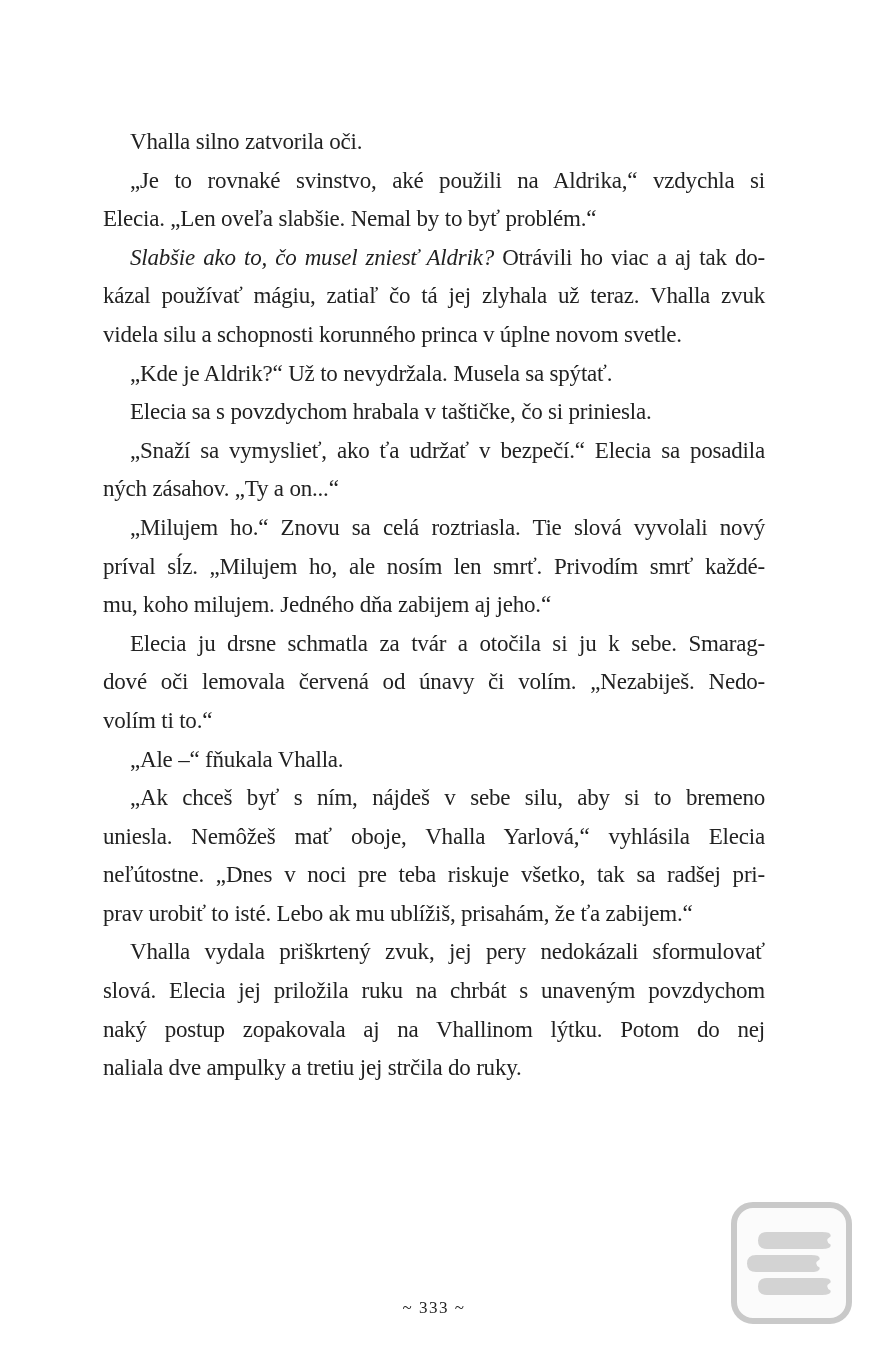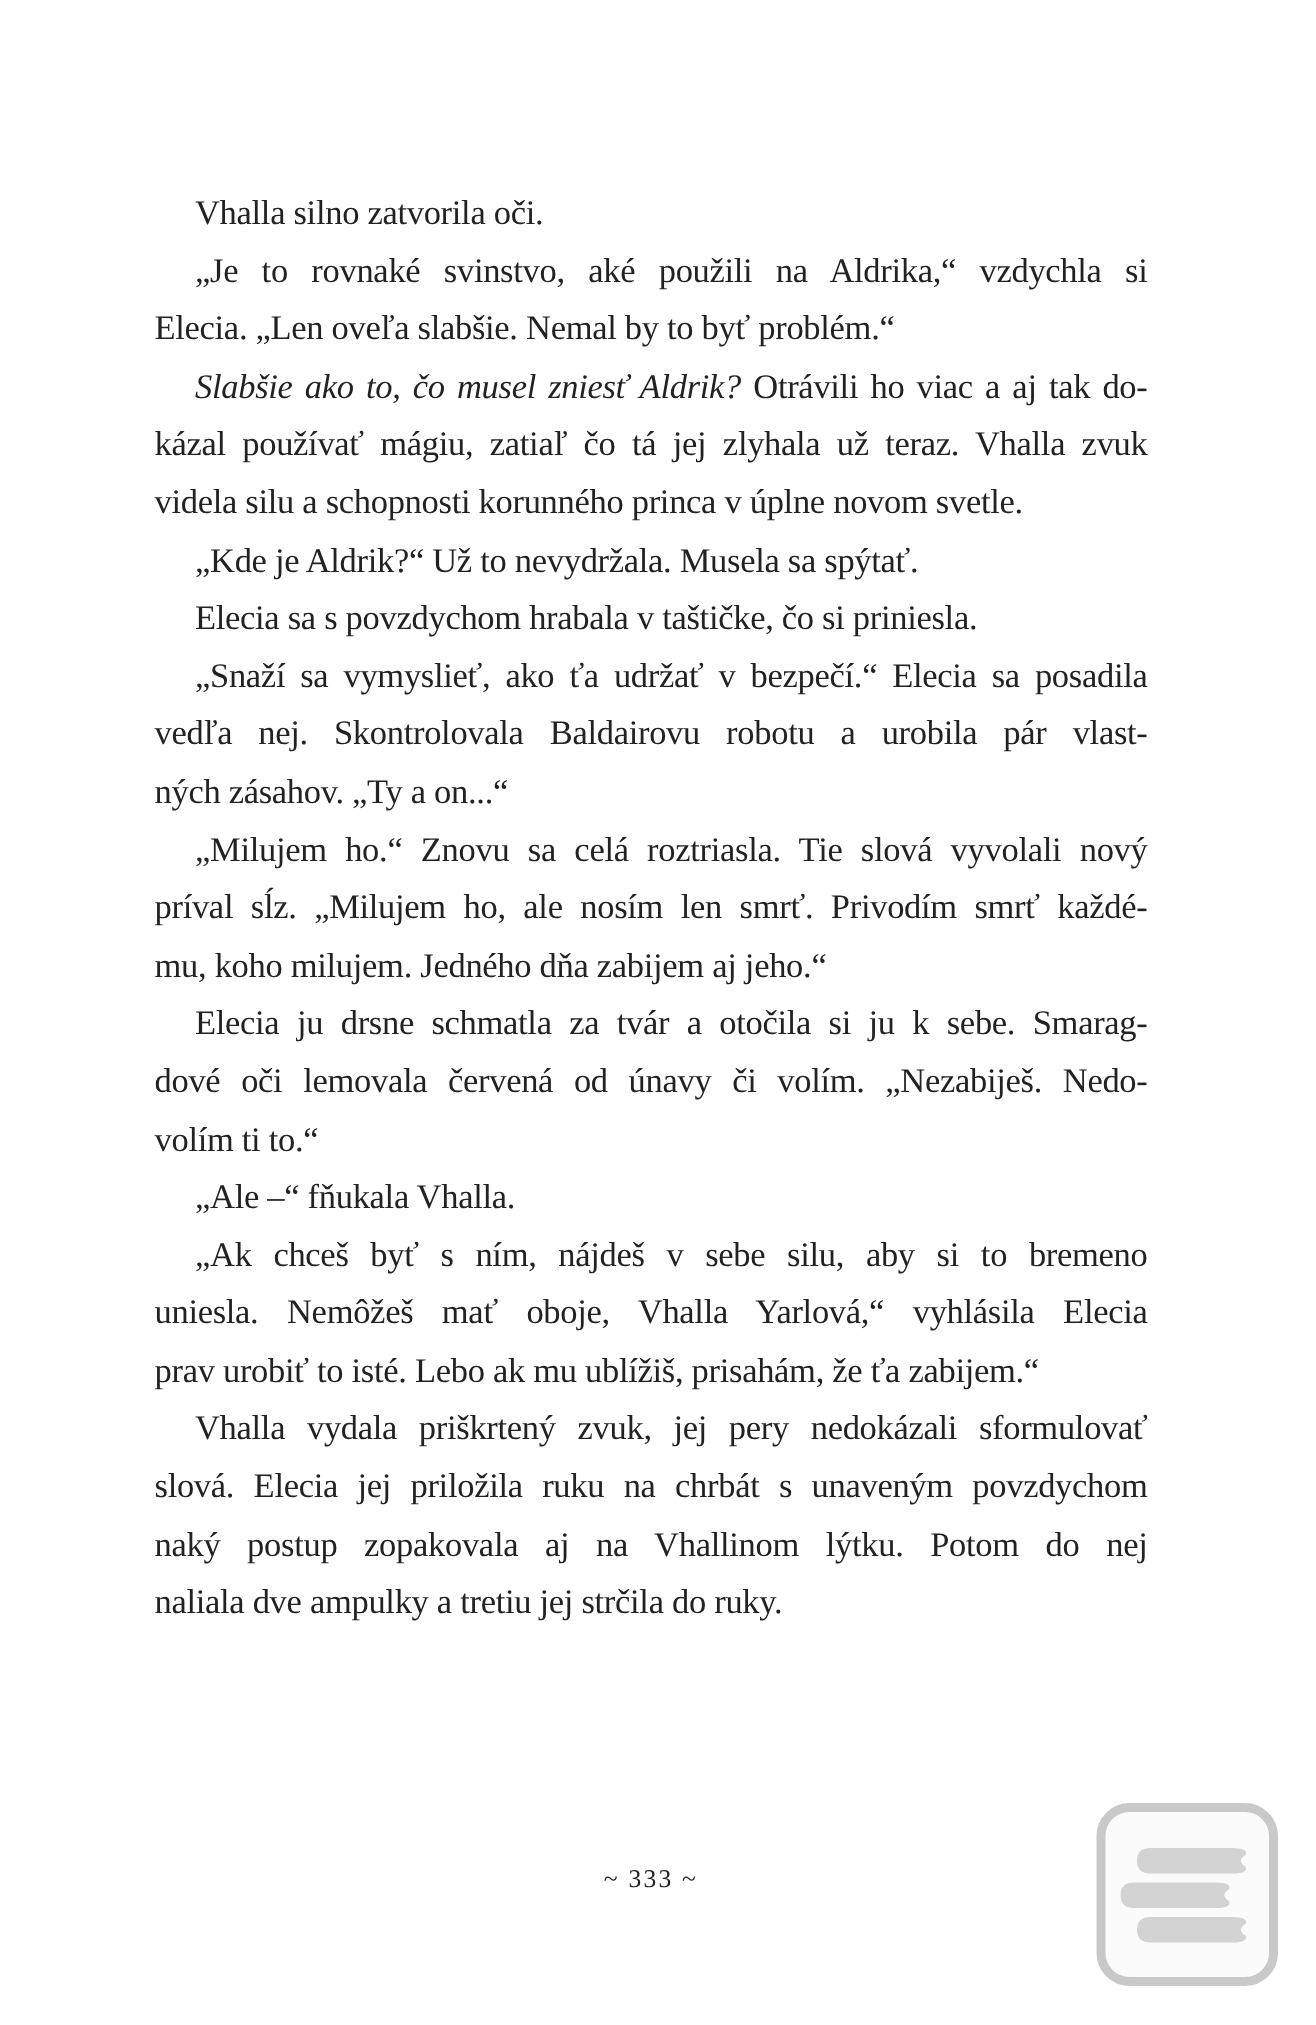--- a/index.html
+++ b/index.html
@@ -33,21 +33,21 @@
     text-align: justify;
     text-align-last: justify;
     white-space: normal;
   }
   .line.last { text-align-last: left; }
   .line.first { text-indent: 27px; }
   .line em { font-style: italic; margin-top: 21px; }
   .page-number {
     position: absolute;
     left: 103px;
-    top: 1243px;
+    top: 1298px;
     width: 662px;
     text-align: center;
     font-size: 17px;
     letter-spacing: 1.5px;
     color: var(--text, #222222);
   }
   .watermark {
     position: absolute;
     left: 731px;
     top: 1202px;
@@ -86,39 +86,39 @@
         <div class="line last"><span>videla silu a schopnosti korunného princa v úplne novom svetle.</span></div>
       </div>
       <div class="paragraph">
         <div class="line first last"><span>„Kde je Aldrik?“ Už to nevydržala. Musela sa spýtať.</span></div>
       </div>
       <div class="paragraph">
         <div class="line first last"><span>Elecia sa s povzdychom hrabala v taštičke, čo si priniesla.</span></div>
       </div>
       <div class="paragraph">
         <div class="line first"><span>„Snaží sa vymyslieť, ako ťa udržať v bezpečí.“ Elecia sa posadila</span></div>
-        <div class="line"><span>vedľa nej. Skontrolovala Baldairovu robotu a urobila pár vlast-</span></div>
         <div class="line last"><span>ných zásahov. „Ty a on...“</span></div>
       </div>
       <div class="paragraph">
         <div class="line first"><span>„Milujem ho.“ Znovu sa celá roztriasla. Tie slová vyvolali nový</span></div>
         <div class="line"><span>príval sĺz. „Milujem ho, ale nosím len smrť. Privodím smrť každé-</span></div>
         <div class="line last"><span>mu, koho milujem. Jedného dňa zabijem aj jeho.“</span></div>
       </div>
       <div class="paragraph">
         <div class="line first"><span>Elecia ju drsne schmatla za tvár a otočila si ju k sebe. Smarag-</span></div>
         <div class="line"><span>dové oči lemovala červená od únavy či volím. „Nezabiješ. Nedo-</span></div>
         <div class="line last"><span>volím ti to.“</span></div>
       </div>
       <div class="paragraph">
         <div class="line first last"><span>„Ale –“ fňukala Vhalla.</span></div>
       </div>
       <div class="paragraph">
         <div class="line first"><span>„Ak chceš byť s ním, nájdeš v sebe silu, aby si to bremeno</span></div>
         <div class="line"><span>uniesla. Nemôžeš mať oboje, Vhalla Yarlová,“ vyhlásila Elecia</span></div>
+        <div class="line"><span>neľútostne. „Dnes v noci pre teba riskuje všetko, tak sa radšej pri-</span></div>
         <div class="line last"><span>prav urobiť to isté. Lebo ak mu ublížiš, prisahám, že ťa zabijem.“</span></div>
       </div>
       <div class="paragraph">
         <div class="line first"><span>Vhalla vydala priškrtený zvuk, jej pery nedokázali sformulovať</span></div>
         <div class="line"><span>slová. Elecia jej priložila ruku na chrbát s unaveným povzdychom</span></div>
         <div class="line"><span>naký postup zopakovala aj na Vhallinom lýtku. Potom do nej</span></div>
         <div class="line last"><span>naliala dve ampulky a tretiu jej strčila do ruky.</span></div>
       </div>
     </div>
 

